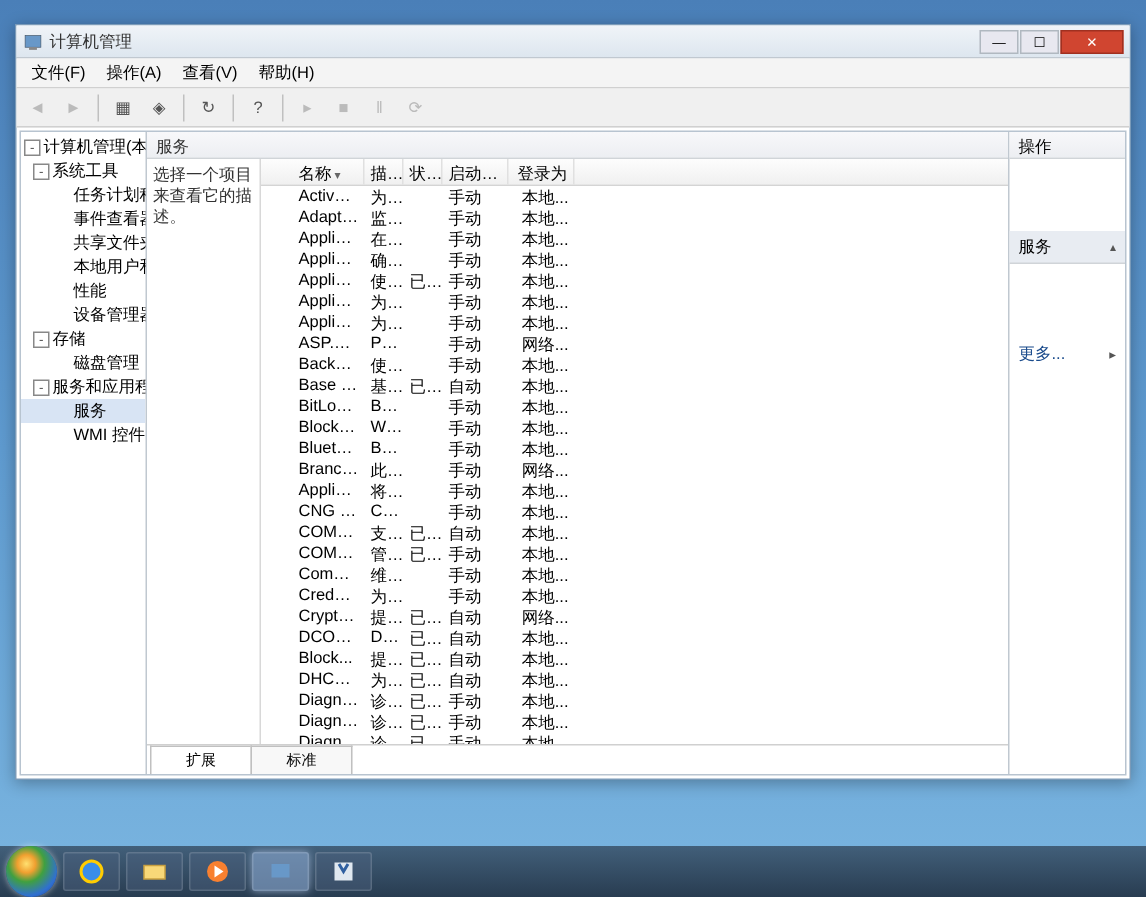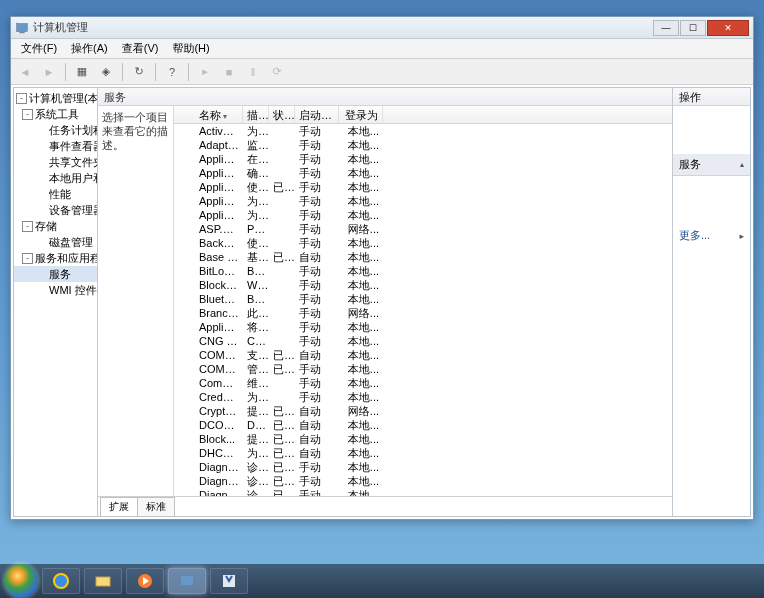--- a/index.html
+++ b/index.html
@@ -34,21 +34,21 @@
 .col-h { border-right: 1px solid #e0e0e0; padding: 2px 4px; overflow: hidden; white-space: nowrap; text-overflow: ellipsis; cursor: pointer; }
 .col-h.sorted::after { content: "▾"; font-size: 8px; margin-left: 2px; color: #666; }
 .list-body { flex: 1; overflow-y: scroll; overflow-x: hidden; }
 .list-body::-webkit-scrollbar { width: 14px; }
 .list-body::-webkit-scrollbar-track { background: #f0f0f0; }
 .list-body::-webkit-scrollbar-thumb { background: #c4ccd4; border: 1px solid #a8b0b8; }
 .lrow { display: flex; height: 14px; align-items: center; cursor: pointer; }
 .lcell { padding: 0 4px; overflow: hidden; white-space: nowrap; text-overflow: ellipsis; }
 .c0 { width: 48px; margin-left: 21px; } .c1 { width: 26px; } .c2 { width: 26px; text-align: right; } .c3 { width: 44px; } .c4 { width: 44px; text-align: right; }
 .tabs { height: 20px; border-top: 1px solid #d0d0d0; display: flex; align-items: flex-end; padding-left: 2px; }
-.tab { padding: 2px 8px; border: 1px solid #c0c0c0; border-bottom: none; background: #f8f8f8; margin-right: -1px; cursor: pointer; font-size: 10px; }
+.tab { padding: 2px 23px; border: 1px solid #c0c0c0; border-bottom: none; background: #f8f8f8; margin-right: -1px; cursor: pointer; font-size: 10px; }
 .tab.active { background: #fff; }
 .right { width: 78px; background: #fff; border-left: 1px solid #c0c8d0; display: flex; flex-direction: column; gap: 48px; }
 .right-header { height: 18px; background: linear-gradient(to bottom,#f8f8fa,#eceef2); border-bottom: 1px solid #d0d4d8; padding: 2px 6px; }
 .action-section { background: #e8ecf2; padding: 3px 6px; border-bottom: 1px solid #d0d4d8; display: flex; align-items: center; }
 .action-section .arrow { margin-left: auto; font-size: 8px; color: #555; }
 .action-link { padding: 4px 6px; color: #1a4b8c; cursor: pointer; display: flex; align-items: center; }
 .action-link::after { content: "▸"; margin-left: auto; font-size: 9px; color: #555; }
 .taskbar { position: absolute; bottom: 0; left: 0; right: 0; height: 34px; background: linear-gradient(to bottom, rgba(30,40,55,0.6), rgba(20,30,45,0.8)); display: flex; align-items: center; padding: 0 4px; gap: 4px; }
 .start-btn { width: 34px; height: 34px; border-radius: 50%; background: radial-gradient(circle at 40% 35%, #ffe070 0%, #f0a030 20%, #40a040 40%, #3070d0 70%, #204090 100%); cursor: pointer; box-shadow: 0 0 4px rgba(255,255,255,0.5); }
 .task-item { width: 38px; height: 26px; background: rgba(80,100,130,0.4); border: 1px solid rgba(255,255,255,0.15); border-radius: 2px; cursor: pointer; display: flex; align-items: center; justify-content: center; }

